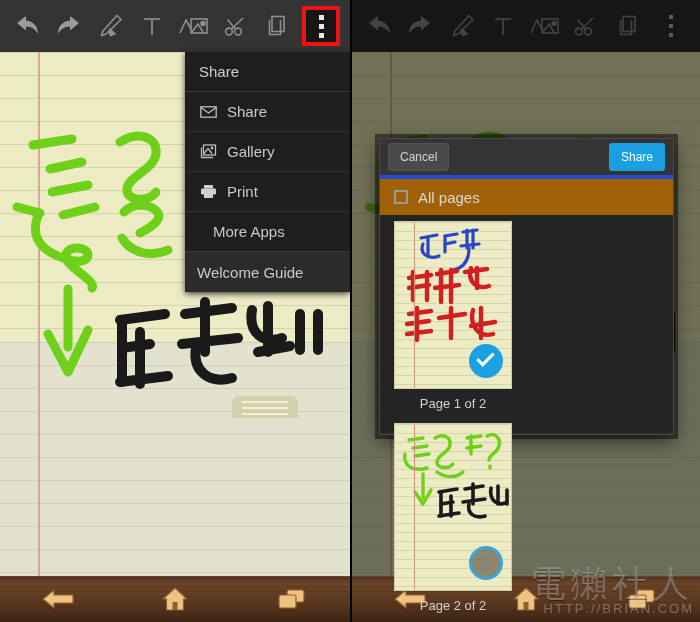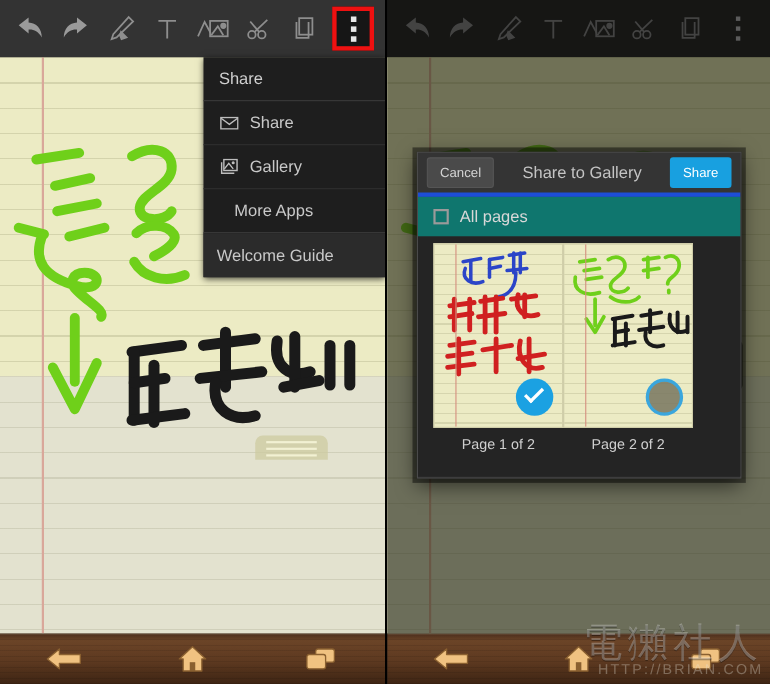--- a/index.html
+++ b/index.html
@@ -114,25 +114,25 @@
     justify-content: space-between; padding: 0 8px;
     border-bottom: 4px solid #1d4ed8;
   }
   .btn-cancel {
     background:#4a4a4a; color:#d4d4d4; font-size:12px;
     padding: 6px 11px; border-radius:3px; border:1px solid #555;
   }
   .dlg-title { color:#c4c4c4; font-size:15px; }
   .btn-share { background:#18a0e0; color:#fff; font-size:12px; padding:7px 12px; border-radius:3px; }
 
-  .dlg-allpages { height: 36px; display:flex; align-items:center; gap:10px; padding: 0 14px; background:#0f766e; }
+  .dlg-allpages { height: 36px; display:flex; align-items:center; gap:10px; padding: 0 14px; background:#a16207; }
   .chk { width:14px; height:14px; border:2px solid #9a9a9a; background:transparent; }
   .allpages-label { color:#d8d8d8; font-size:15px; }
 
-  .thumbs { display:flex; padding: 6px 14px 0 14px; background:#242424; height: 218px; }
+  .thumbs { display:flex; gap:12px; padding: 6px 14px 0 14px; background:#242424; height: 218px; flex-direction: column; }
   .thumb-col { width: 118px; }
   .thumb {
     position:relative; width: 118px; height: 168px; background:#ecebc4; overflow:hidden;
     background-image: repeating-linear-gradient(to bottom, rgba(150,150,110,.26) 0px, rgba(150,150,110,.26) 1px, transparent 1px, transparent 9px);
     border: 1px solid #cfcda8;
   }
   .thumb .tmargin { position:absolute; top:0; bottom:0; left: 19px; width:1px; background:#d48f7f; }
   .thumb-label { text-align:center; color:#cfcfcf; font-size:13px; margin-top: 7px; }
   .badge { position:absolute; right: 8px; bottom: 10px; width: 34px; height: 34px; border-radius:50%; }
   .badge.sel { background:#1ba1e2; }
@@ -285,20 +285,30 @@
           <svg width="18" height="16" viewBox="0 0 18 16">
             <g fill="none" stroke="#bdbdbd" stroke-width="1.3">
               <rect x="4.5" y="1" width="12" height="10"></rect>
               <path d="M5 9.5 L9 4.5 L13 9.5"></path>
               <path d="M2.5 3.5 L2.5 13.5 L14 13.5"></path>
             </g>
             <circle cx="13" cy="4" r="1.4" fill="#bdbdbd"></circle>
           </svg>
         </span>
         <span>Gallery</span>
+      </div>
+      <div class="menu-item">
+        <span class="mi-ico">
+          <svg width="17" height="15" viewBox="0 0 17 15">
+            <rect x="4" y="1" width="9" height="3.5" fill="#cfcfcf"></rect>
+            <rect x="1" y="4.5" width="15" height="6" rx="1" fill="#cfcfcf"></rect>
+            <rect x="4" y="10" width="9" height="4" fill="#cfcfcf"></rect>
+          </svg>
+        </span>
+        <span>Print</span>
       </div>
       <div class="menu-item indent">
         <span>More Apps</span>
       </div>
       <div class="menu-item last">
         <span>Welcome Guide</span>
       </div>
     </div>
 
     <div class="navbar">
@@ -436,21 +446,20 @@
             <i></i>
             <i></i>
           </div>
       </div>
     </div>
     <div class="tb-scrim"></div>
 
     <div class="dialog">
       <div class="dlg-head">
         <div class="btn-cancel">Cancel</div>
-        <div class="dlg-title">Share to Gallery</div>
         <div class="btn-share">Share</div>
       </div>
 
       <div class="dlg-allpages">
         <span class="chk"></span>
         <span class="allpages-label">All pages</span>
       </div>
 
       <div class="thumbs">
 

